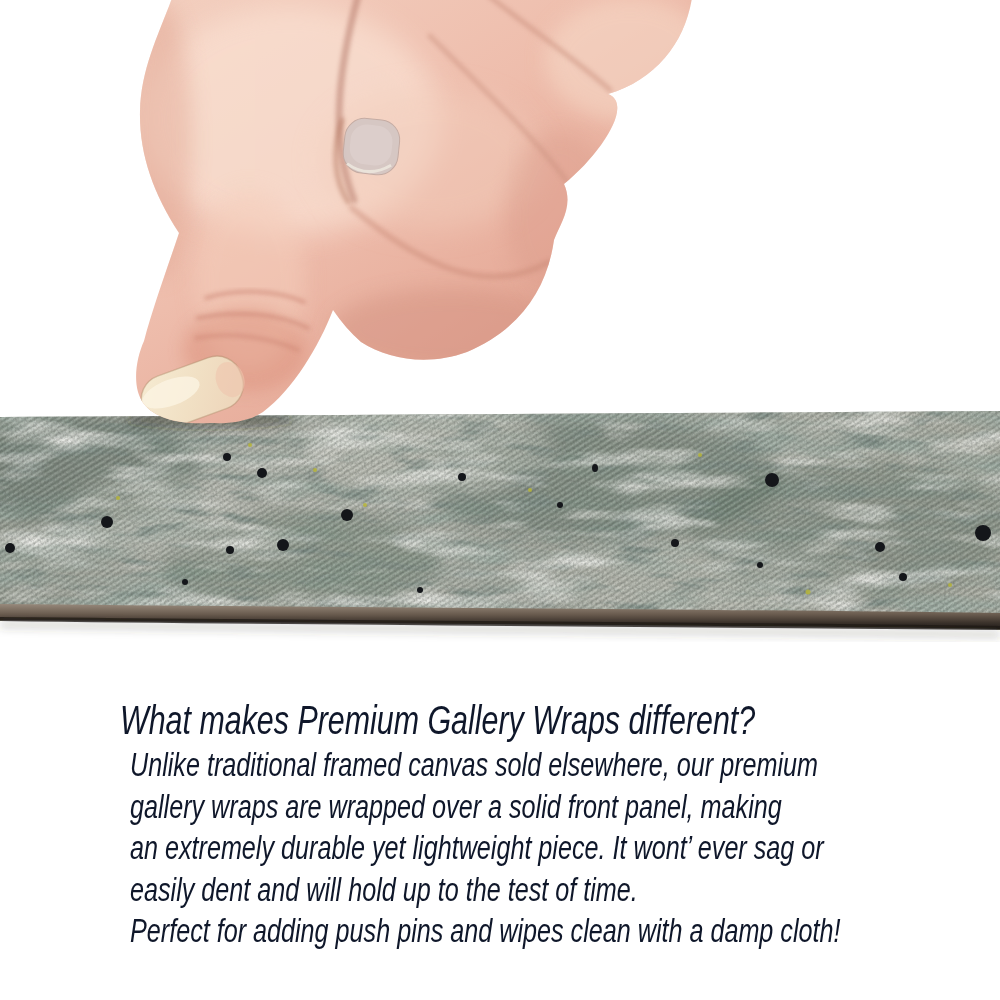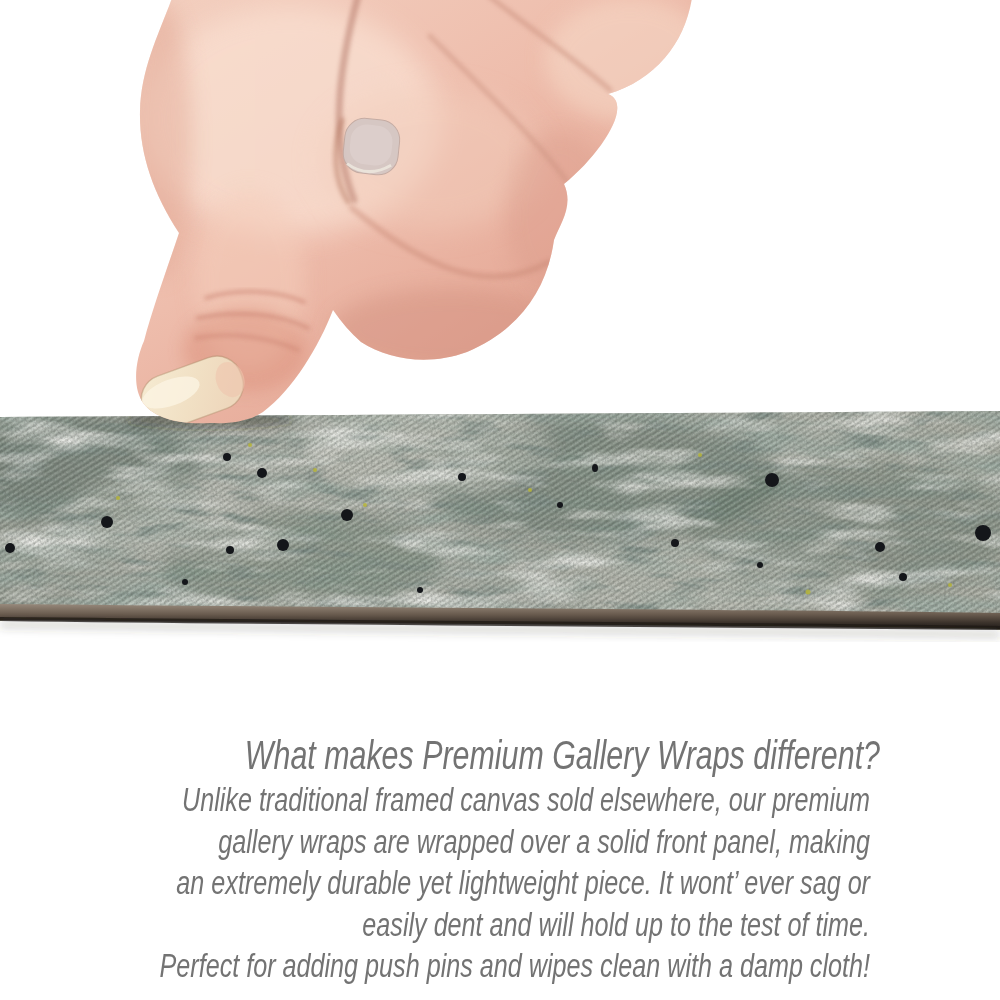--- a/index.html
+++ b/index.html
@@ -4,22 +4,22 @@
 <style>
   html,body { margin:0; padding:0; background:#ffffff; }
   .stage {
     position:relative; width:1000px; height:1000px;
     background:#ffffff; overflow:hidden;
     font-family:"Liberation Sans", sans-serif;
   }
   .photo  { position:absolute; top:0; left:0; width:1000px; height:432px; z-index:2; }
   .strip  { position:absolute; top:410px; left:0; width:1000px; height:232px; z-index:1; }
   .caption{
-    position:absolute; top:732px; left:0; width:1000px;
-    text-align:right; color:#737373; font-style:italic; z-index:3;
+    position:absolute; top:697px; left:0; width:1000px;
+    text-align:left; color:#0f172a; font-style:italic; z-index:3;
   }
   .headline{
     font-size:40px; line-height:47px; font-weight:normal; margin:0;
     white-space:nowrap; transform:scaleX(.76); transform-origin:50% 50%;
   }
   .bodyline{
     font-size:34px; line-height:41.5px; margin:0;
     white-space:nowrap; transform:scaleX(.74); transform-origin:50% 50%;
   }
 </style>

